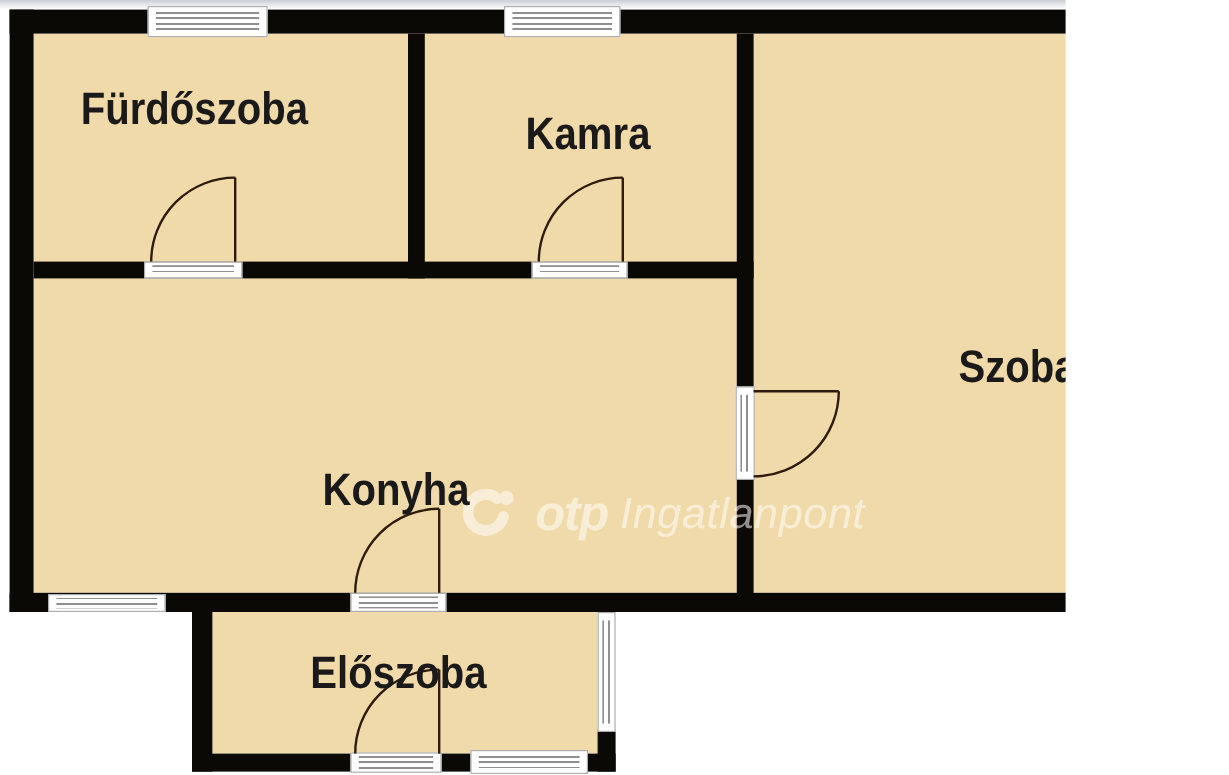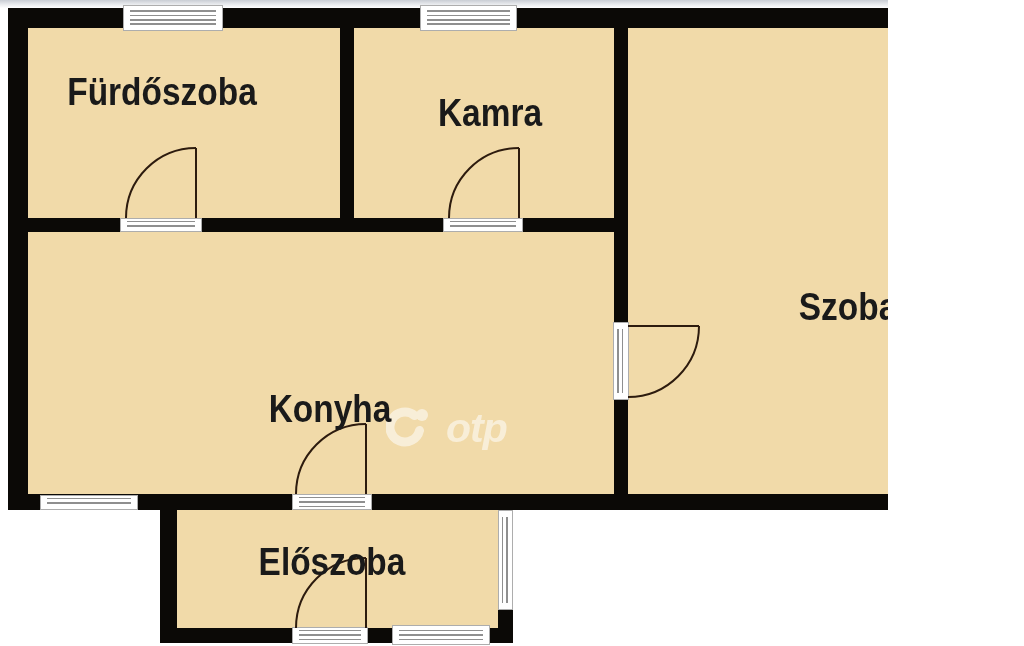--- a/index.html
+++ b/index.html
@@ -95,15 +95,16 @@
   <div class="room-label" style="left:848px;top:307px;">Szoba</div>
   <div class="room-label" style="left:330px;top:409px;">Konyha</div>
   <div class="room-label" style="left:332px;top:562px;">Előszoba</div>
 
   <div class="watermark">
     <svg class="wm-logo" viewBox="0 0 44 50">
       <path d="M 33.5 27.5 A 15 15 0 1 1 28.5 12.5" fill="none" stroke="currentColor" stroke-width="9" stroke-linecap="round"></path>
       <circle cx="36" cy="12" r="6" fill="currentColor"></circle>
     </svg>
     <span class="wm-brand">otp</span>
+    <span class="wm-suffix">Ingatlanpont</span>
   </div>
 
 </div>
 
 </body></html>

